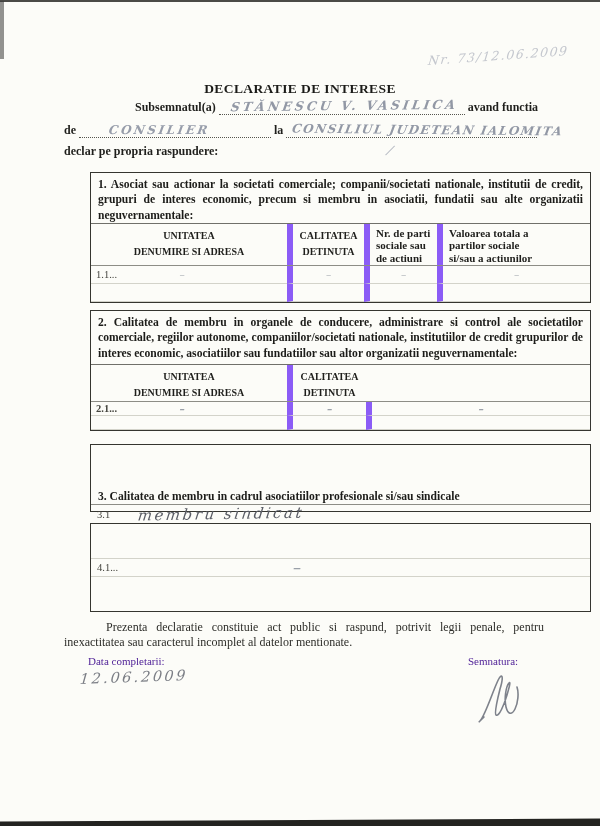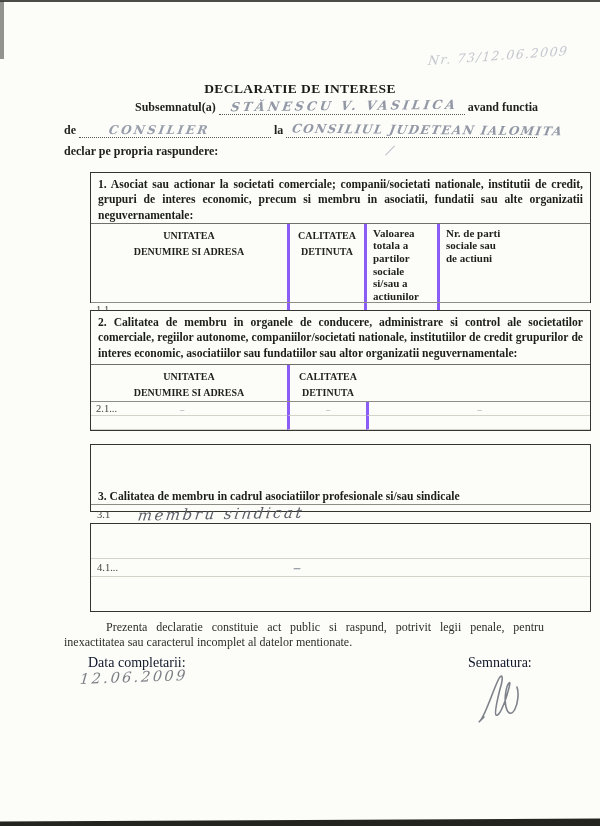--- a/index.html
+++ b/index.html
@@ -49,39 +49,39 @@
   .sec-text{margin:0;padding:4px 7px 0 7px;font-size:11.6px;font-weight:bold;line-height:15.3px;text-align:justify;color:#1c1c19;}
   .sec-text.single{text-align:left;margin-top:40px;}
   
   .grid{display:grid;}
   .g4{grid-template-columns:196px 77px 73px 1fr;}
   .g3{grid-template-columns:196px 79px 1fr;}
   .thead{border-top:1px solid #70706a;border-bottom:1px solid #8d8d86;}
   .th{white-space:pre-line;font-weight:bold;box-sizing:border-box;}
   .th.center{text-align:center;font-size:10px;line-height:16px;padding-top:4px;}
   .th.left{font-size:11px;line-height:12.6px;padding:3px 2px 0 6px;text-align:left;}
-  .vline{border-left:3px solid #8b5cf6;}
+  .vline{border-left:6px solid #8b5cf6;}
   .trow{height:19px;}
   .trow .cell{box-sizing:border-box;display:flex;align-items:center;justify-content:center;font-size:10.5px;}
   .trow .cell.first{justify-content:flex-start;padding-left:5px;}
   .trow .cell.first .rowlabel{color:#45453f;}
   .trow .cell.first .hw-dash{margin:0 auto;transform:translateX(-20px);}
   .rline{border-bottom:1px solid #d3d3ca;}
-  .box2 .trow{height:14px;}
+  .box2 .trow{height:14px;font-weight:bold;}
   .rule-dark{border-top:1px solid #8d8d86;}
   .rule-light{border-top:1px solid #d3d3ca;}
   .srow{display:flex;align-items:center;padding-left:6px;box-sizing:border-box;}
   .box3 .srow{height:28px;border-bottom:1px solid #d3d3ca;}
   .box4 .srow{height:19px;border-bottom:1px solid #d3d3ca;}
   .rowlabel{font-size:10.5px;color:#45453f;}
   .box4 .srow .hw-dash{margin-left:175px;}
   .blankfill{flex:1;}
   
   .fpara{position:absolute;left:64px;right:56px;top:620px;margin:0;font-size:12px;line-height:15px;text-align:justify;text-indent:42px;color:#2d2d29;}
-  .flabel{position:absolute;font-size:14px;color:#0f172a;}
+  .flabel{position:absolute;font-size:11px;color:#4c1d95;}
   .flabel.data{left:88px;top:655px;}
   .flabel.sem{left:468px;top:655px;}
   .sig{position:absolute;left:476px;top:671px;width:52px;height:56px;}
 </style>
 </head>
 <body>
 
 <div class="page">
 
   <div class="edge-top"></div>
@@ -115,26 +115,26 @@
   <div class="iline3">declar pe propria raspundere:</div>
 
   <div class="box box1">
     <p class="sec-text">1. Asociat sau actionar la societati comerciale; companii/societati nationale, institutii de credit, grupuri de interes economic, precum si membru in asociatii, fundatii sau alte organizatii neguvernamentale:</p>
     <div class="blankfill"></div>
     <div class="grid g4 thead">
       <div class="th center">UNITATEA
 DENUMIRE SI ADRESA</div>
       <div class="th center vline">CALITATEA
 DETINUTA</div>
+      <div class="th left vline">Nr. de parti
+sociale sau
+de actiuni</div>
       <div class="th left vline">Valoarea totala a
 partilor sociale
 si/sau a actiunilor</div>
-      <div class="th left vline">Nr. de parti
-sociale sau
-de actiuni</div>
     </div>
     <div class="grid g4 trow">
       <div class="cell first rline">
         <span class="rowlabel">1.1...</span>
         <span class="hw-dash">–</span>
       </div>
       <div class="cell vline rline">
           <span class="hw-dash">–</span>
         </div>
       <div class="cell vline rline">

